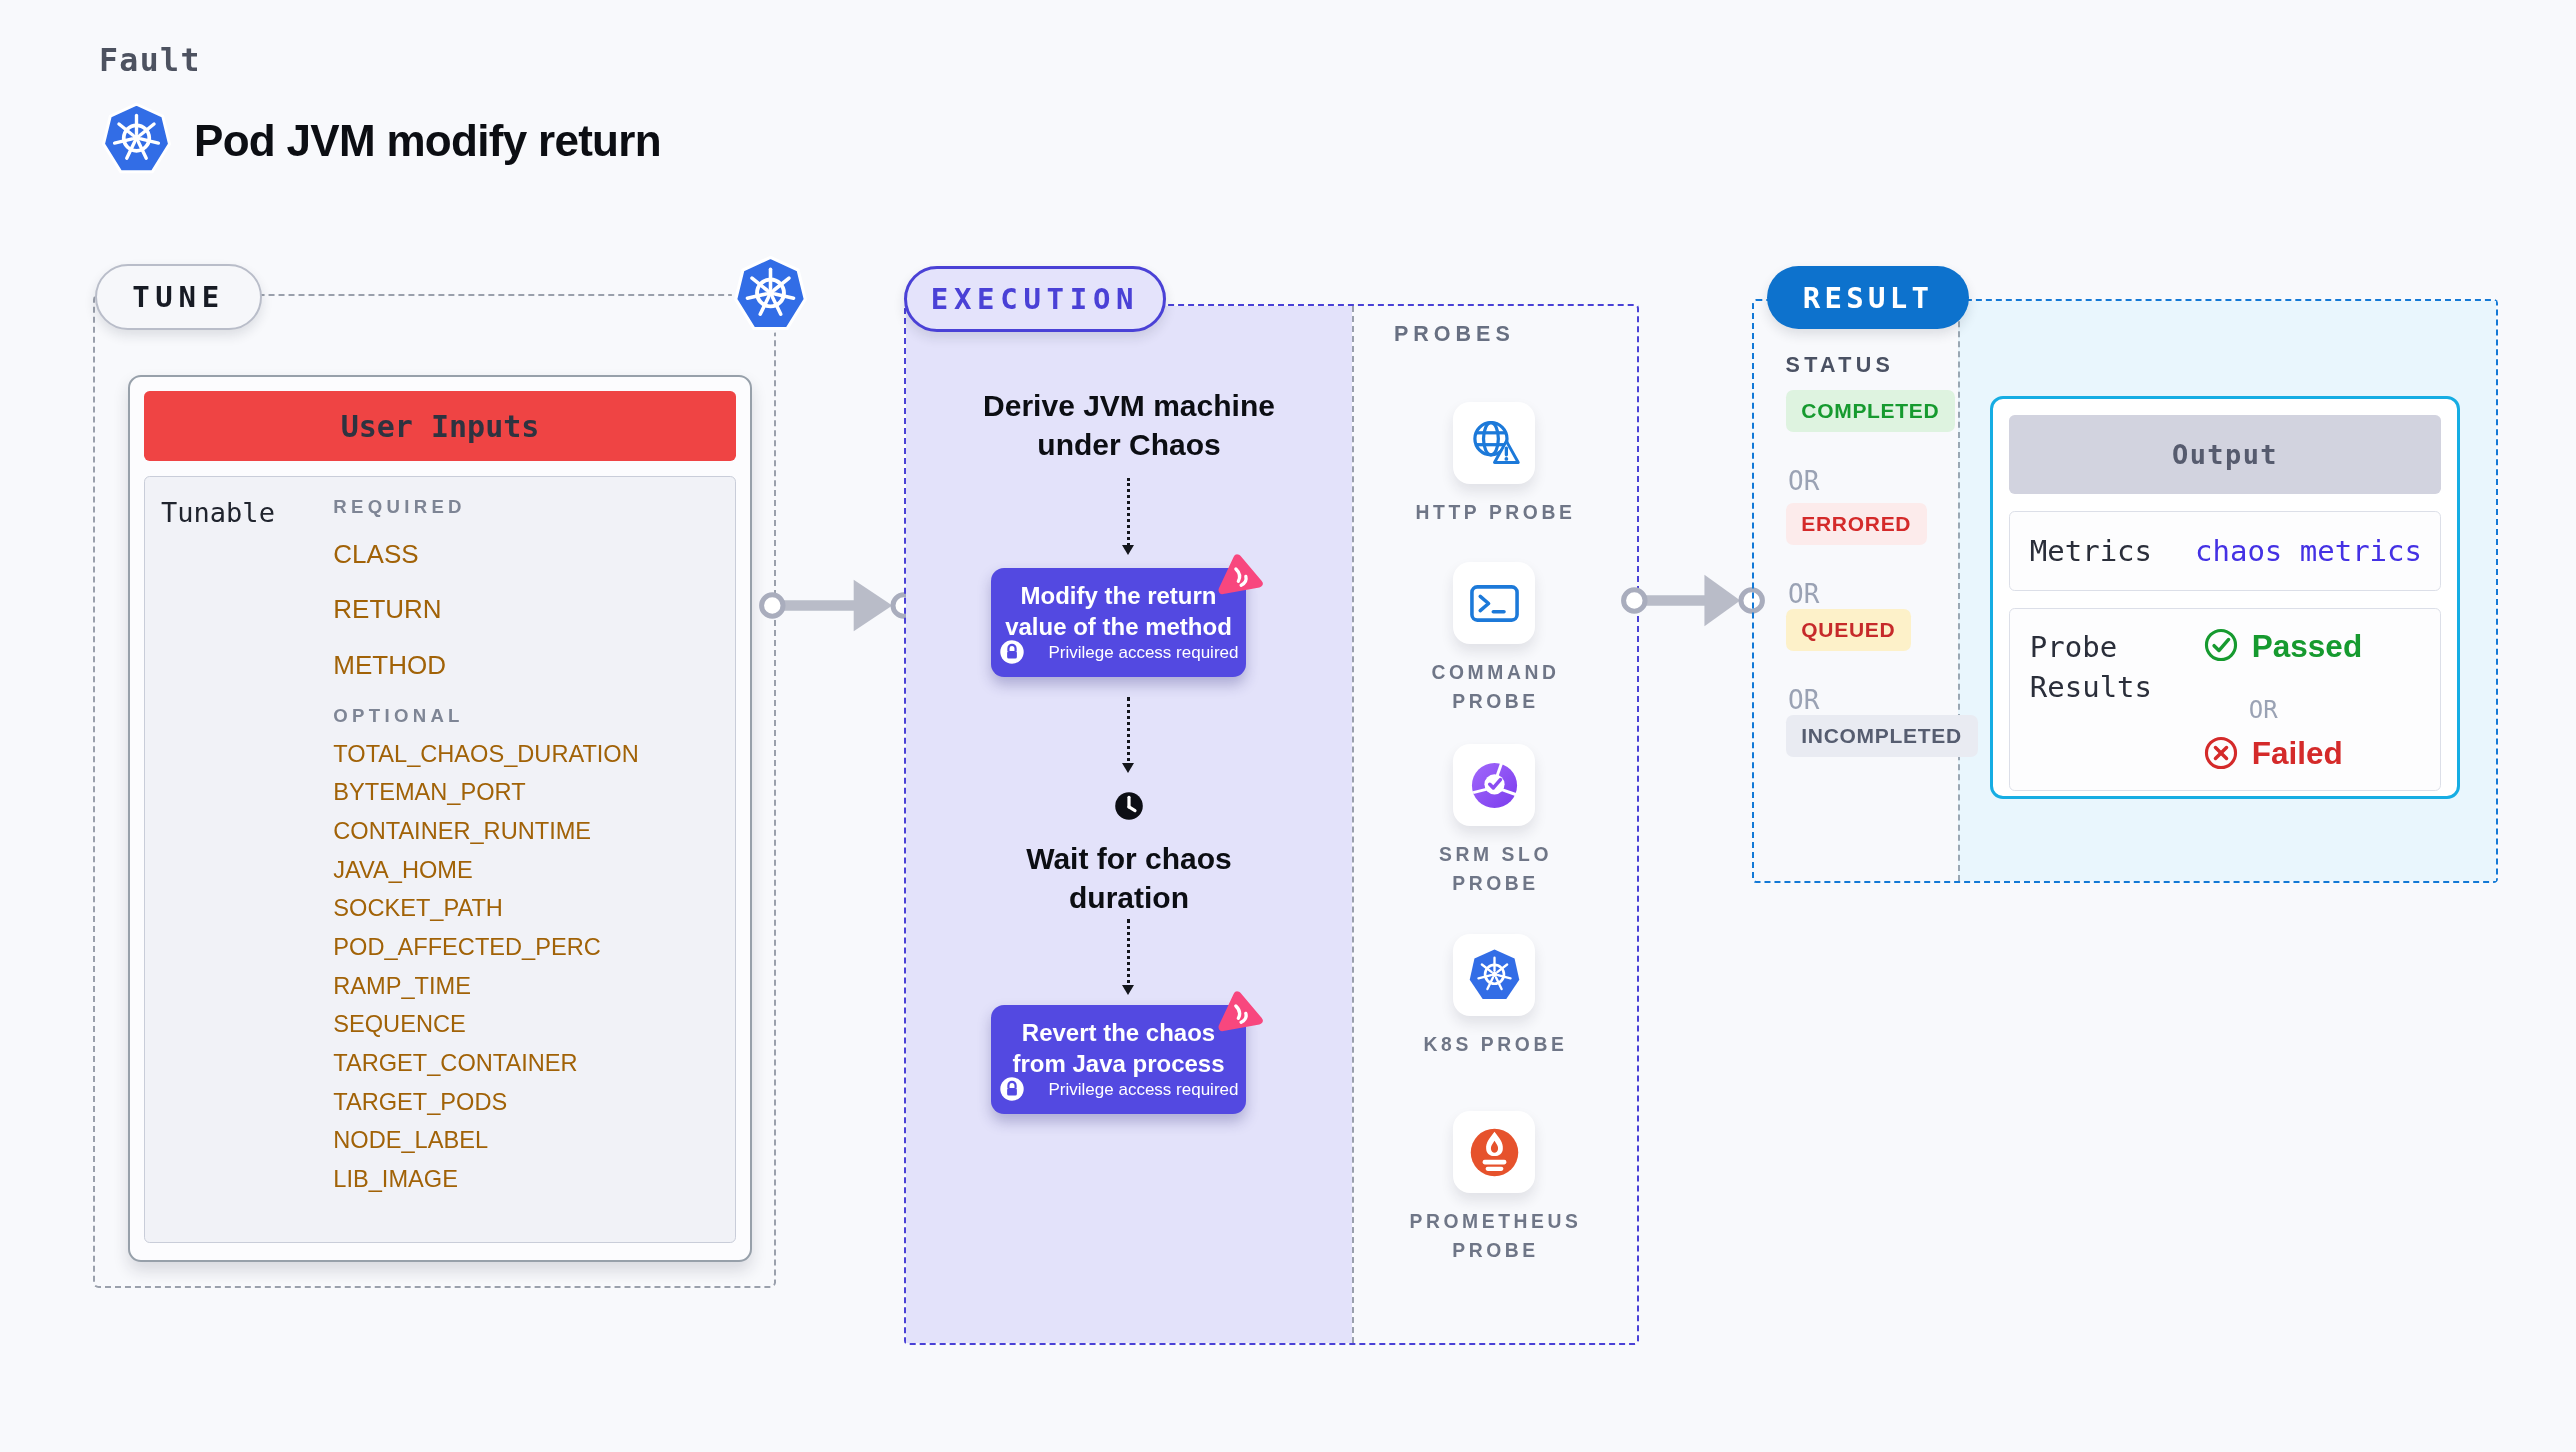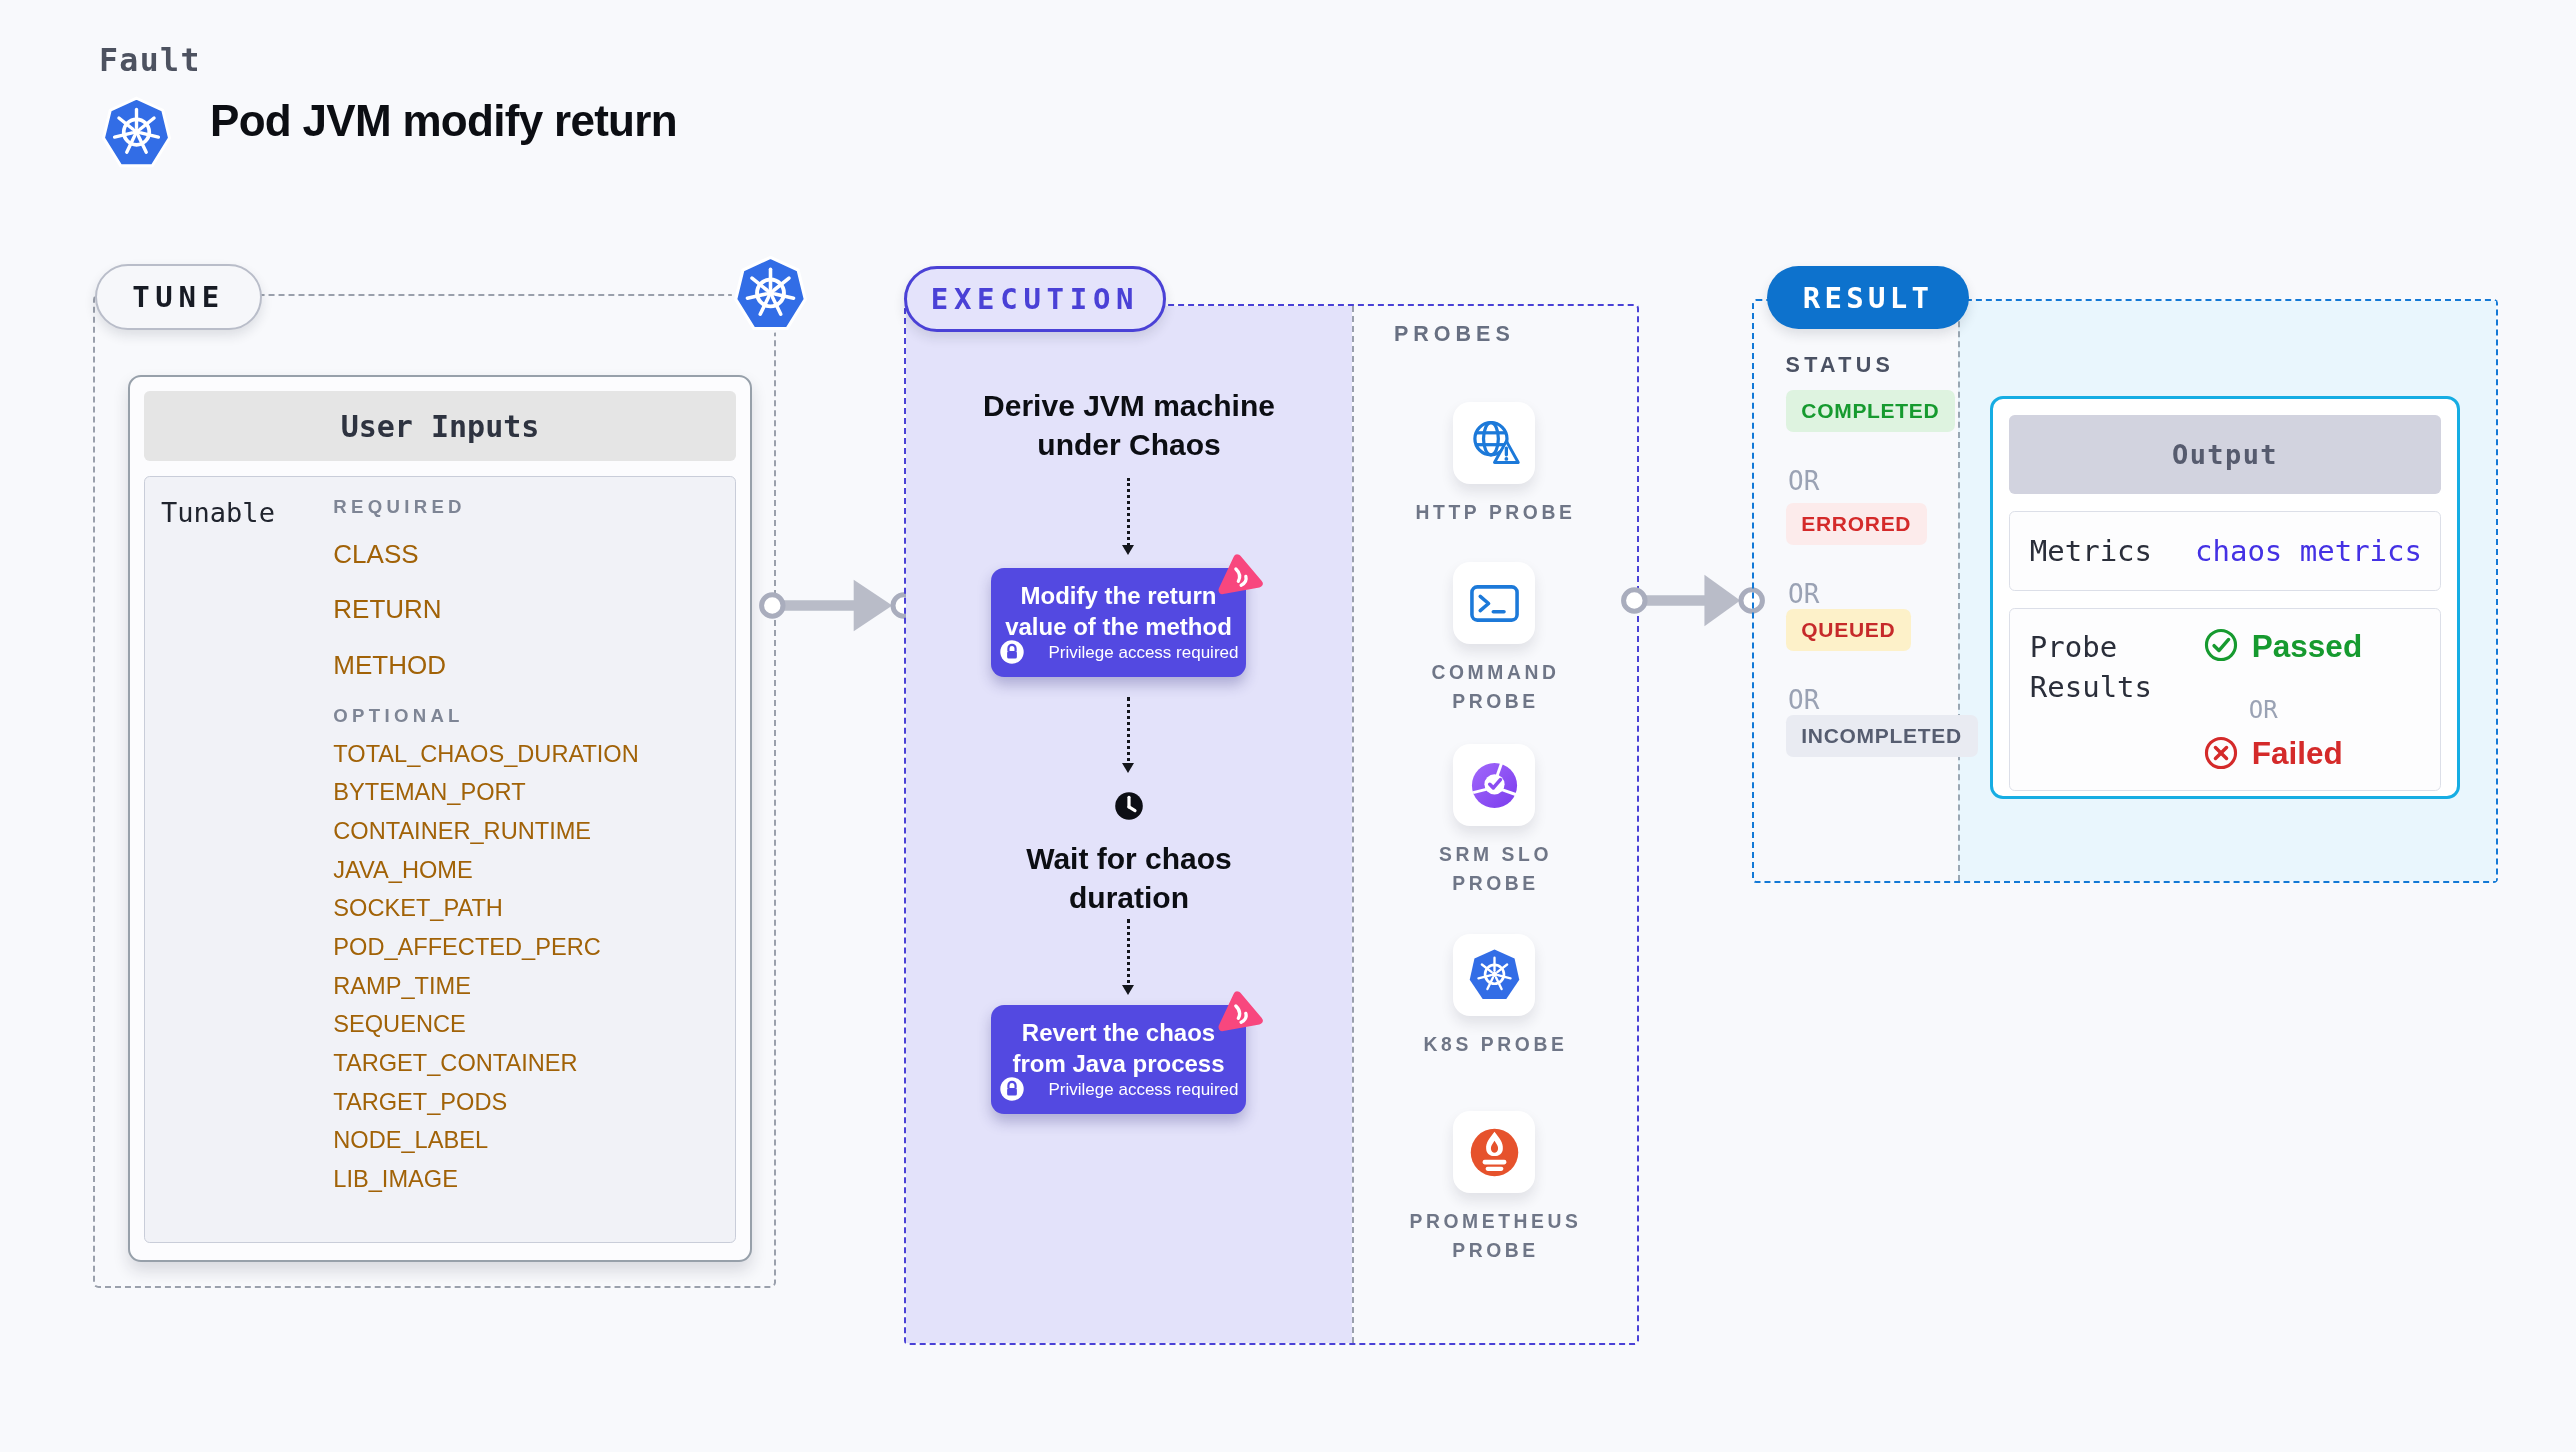--- a/index.html
+++ b/index.html
@@ -6,37 +6,37 @@
   .page{
     position:relative;width:2576px;height:1452px;overflow:hidden;
     background:#f8f9fc;font-family:"Liberation Sans",sans-serif;
     -webkit-font-smoothing:antialiased;
   }
   .mono{font-family:"DejaVu Sans Mono",monospace;}
   .abs{position:absolute;}
 
   
   .eyebrow{left:99px;top:42px;font-size:31.5px;letter-spacing:1.4px;color:#4d5260;font-weight:700;}
-  .title-row{left:99px;top:96px;display:flex;align-items:flex-start;gap:36px;}
+  .title-row{left:99px;top:102px;display:flex;align-items:center;gap:20px;}
   .page-title{font-size:44px;font-weight:700;color:#0c0e13;letter-spacing:-0.7px;}
 
   
   .pill{display:flex;align-items:center;justify-content:center;border-radius:43px;
         font-family:"DejaVu Sans Mono",monospace;font-weight:700;font-size:29px;letter-spacing:5.7px;
         box-shadow:0 5.7px 11.5px rgba(25,30,50,.12);}
   .tune-pill{left:95px;top:264px;width:163px;height:62px;background:#f6f7fa;border:2.9px solid #b9bdc9;color:#171b24;}
   .exec-pill{left:904px;top:266px;width:256px;height:60px;background:#e4e3fb;border:3.6px solid #4a41d6;color:#4a41d6;}
   .result-pill{left:1767px;top:266px;width:202px;height:63px;background:#0d72cd;color:#ffffff;letter-spacing:4.3px;}
 
   
   .tune-box{left:93px;top:294px;width:679px;height:990px;border:2.9px dashed #9aa0ac;border-radius:5.7px;}
   .tune-k8s{left:731px;top:255px;}
   .ui-card{left:128px;top:375px;width:620px;height:883px;background:#fcfcfe;border:2.9px solid #97a0aa;
            border-radius:13px;box-shadow:0 8.6px 15.8px rgba(25,30,50,.14);}
-  .ui-card-header{position:absolute;left:14.3px;top:14.3px;right:14.3px;height:70px;background:#e5e5e5;border-radius:5.7px;
+  .ui-card-header{position:absolute;left:14.3px;top:14.3px;right:14.3px;height:70px;background:#ef4444;border-radius:5.7px;
            display:flex;align-items:center;justify-content:center;font-size:30px;font-weight:700;color:#2e3340;}
   .ui-card-body{position:absolute;left:14.3px;top:99px;right:14.3px;bottom:17px;background:#f1f2f7;
            border:1.4px solid #c9cdd9;border-radius:5.7px;}
   .tunable-label{left:15.8px;top:20px;font-size:27px;color:#20242e;}
   .group-label{font-size:18.6px;font-weight:700;letter-spacing:4.3px;color:#7e8595;}
   .req-label{left:188px;top:18.6px;}
   .opt-label{left:188px;top:228px;}
   .tn-item{left:188px;font-family:Liberation Sans, sans-serif;color:#a16207;}
   .tn-req{font-size:26px;}
   .tn-opt{font-size:23.6px;}

